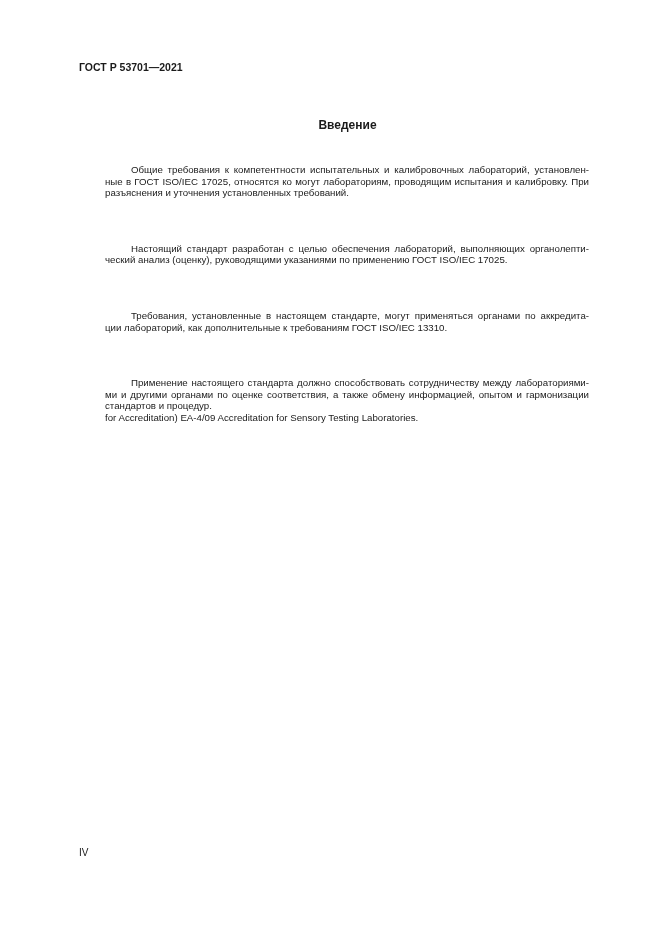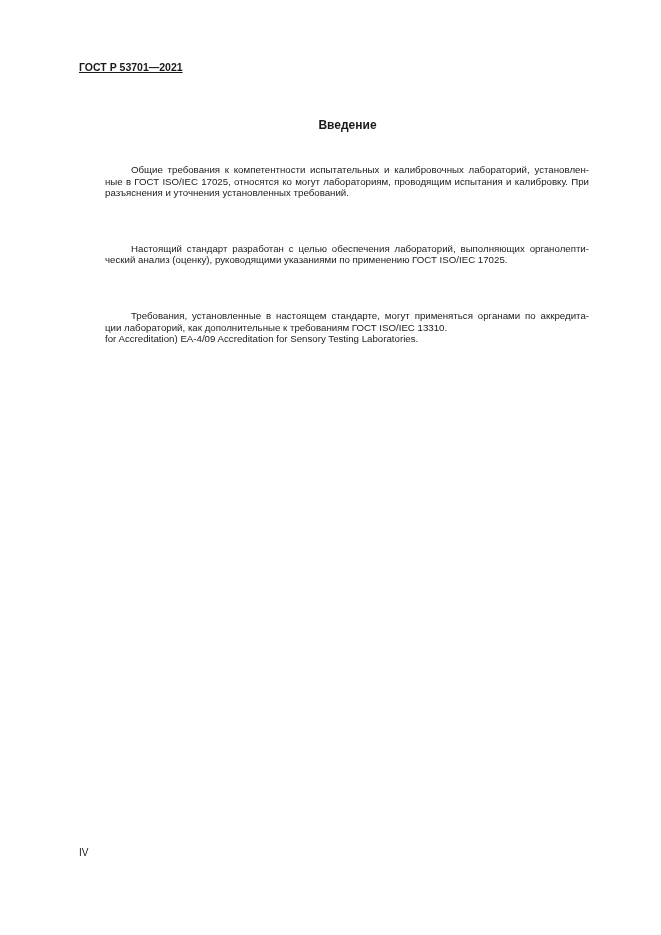--- a/index.html
+++ b/index.html
@@ -1,18 +1,18 @@
 <!DOCTYPE html>
 <html><head>
   <meta charset="utf-8">
   <style>
     html, body { margin: 0; padding: 0; background: #ffffff; }
     body { width: 661px; height: 935px; position: relative; overflow: hidden;
            font-family: "Liberation Sans", sans-serif; color: #1a1a1a; }
-    .header { position: absolute; left: 79px; top: 61px; font-size: 10.5px; font-weight: bold; text-decoration: underline; }
+    .header { position: absolute; left: 79px; top: 61px; font-size: 10.5px; font-weight: bold; }
     .title { position: absolute; left: 0; width: 661px; top: 93px; text-align: center;
              font-size: 12px; font-weight: bold; margin-top: 25px; }
     .title span { margin-left: 34px; }
     .body { position: absolute; left: 79px; width: 510px; top: 120px; font-size: 9.7px; line-height: 11.6px; }
     .para { margin: 0; text-align: justify; text-indent: 26px; }
     .ln { display: block; white-space: nowrap; text-align: justify; text-align-last: justify; }
     .ln.last { text-align-last: left; }
     .ln.first { padding-left: 26px; margin-top: 44px; }
     .footer { position: absolute; left: 79px; top: 847px; font-size: 10px; }
   </style>
@@ -31,17 +31,22 @@
   </div>
   <div class="para">
     <span class="ln first">Настоящий стандарт разработан с целью обеспечения лабораторий, выполняющих органолепти-</span>
     <span class="ln last">ческий анализ (оценку), руководящими указаниями по применению ГОСТ ISO/IEC 17025.</span>
   </div>
   <div class="para">
     <span class="ln first">Требования, установленные в настоящем стандарте, могут применяться органами по аккредита-</span>
     <span class="ln last">ции лабораторий, как дополнительные к требованиям ГОСТ ISO/IEC 13310.</span>
   </div>
   <div class="para">
+    <span class="ln first">Применение настоящего стандарта должно способствовать сотрудничеству между лабораториями-</span>
+    <span class="ln">ми и другими органами по оценке соответствия, а также обмену информацией, опытом и гармонизации</span>
+    <span class="ln last">стандартов и процедур.</span>
+  </div>
+  <div class="para">
     <span class="ln last">for Accreditation) EA-4/09 Accreditation for Sensory Testing Laboratories.</span>
   </div>
 </div>
 
 <div class="footer">IV</div>
 
 </body></html>

